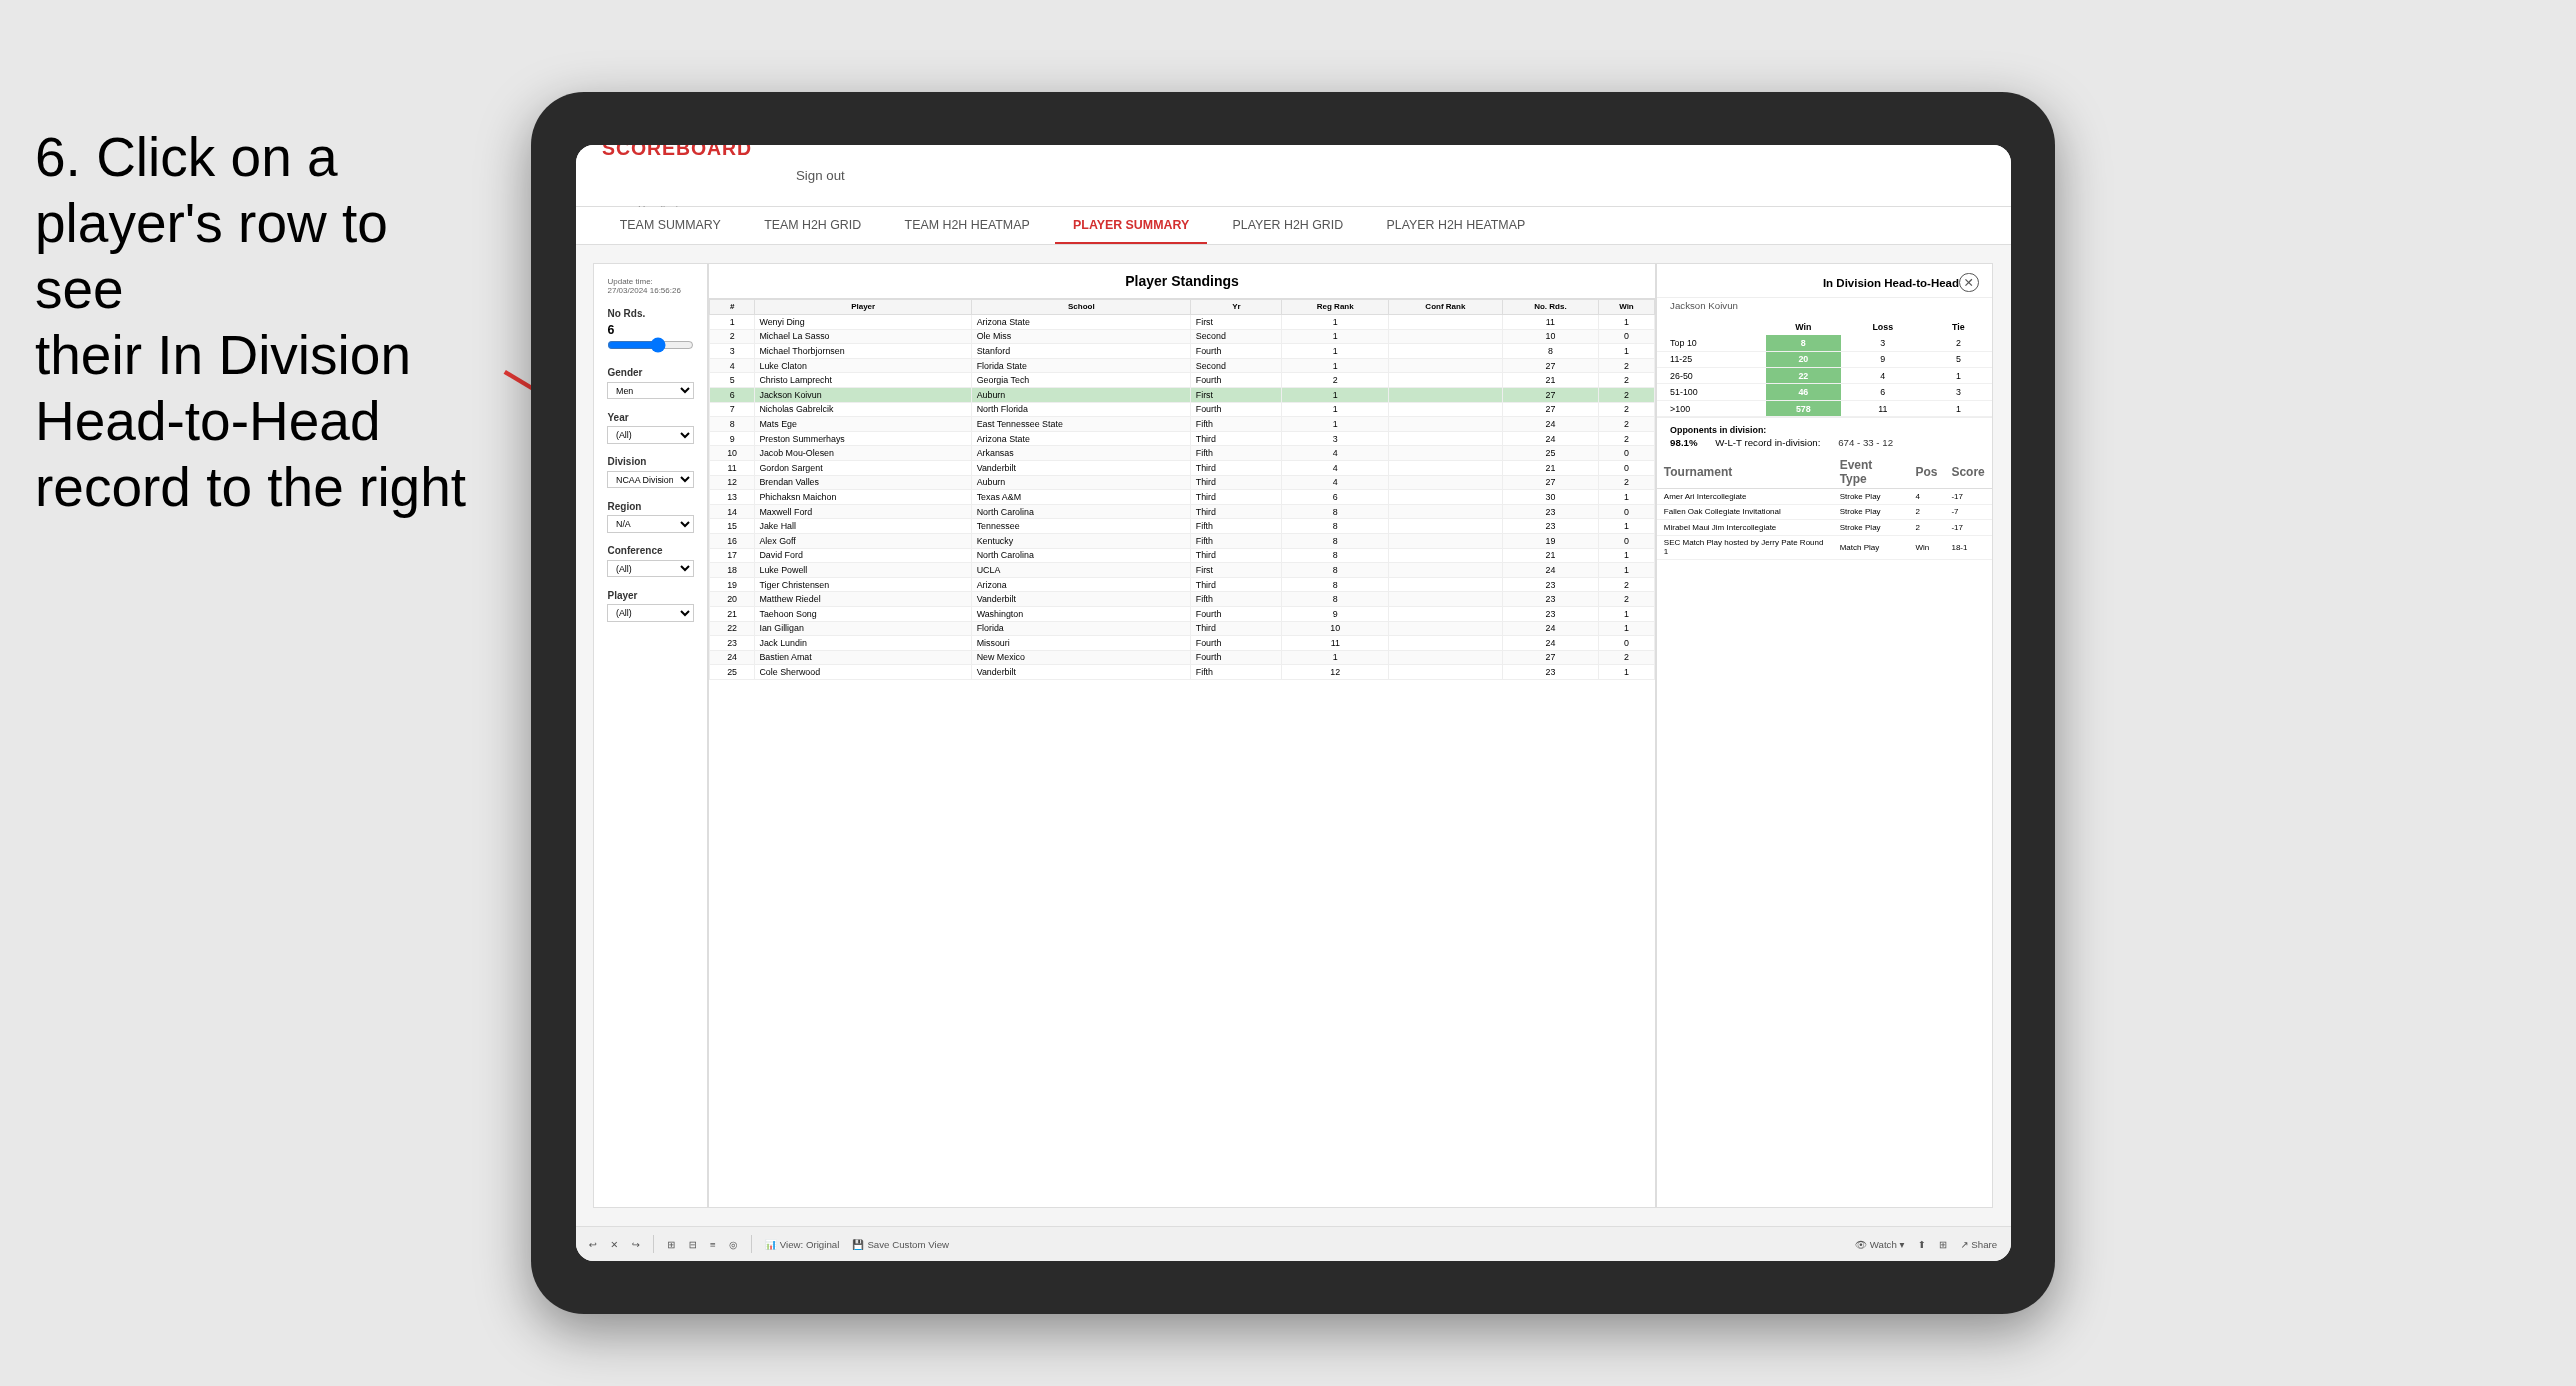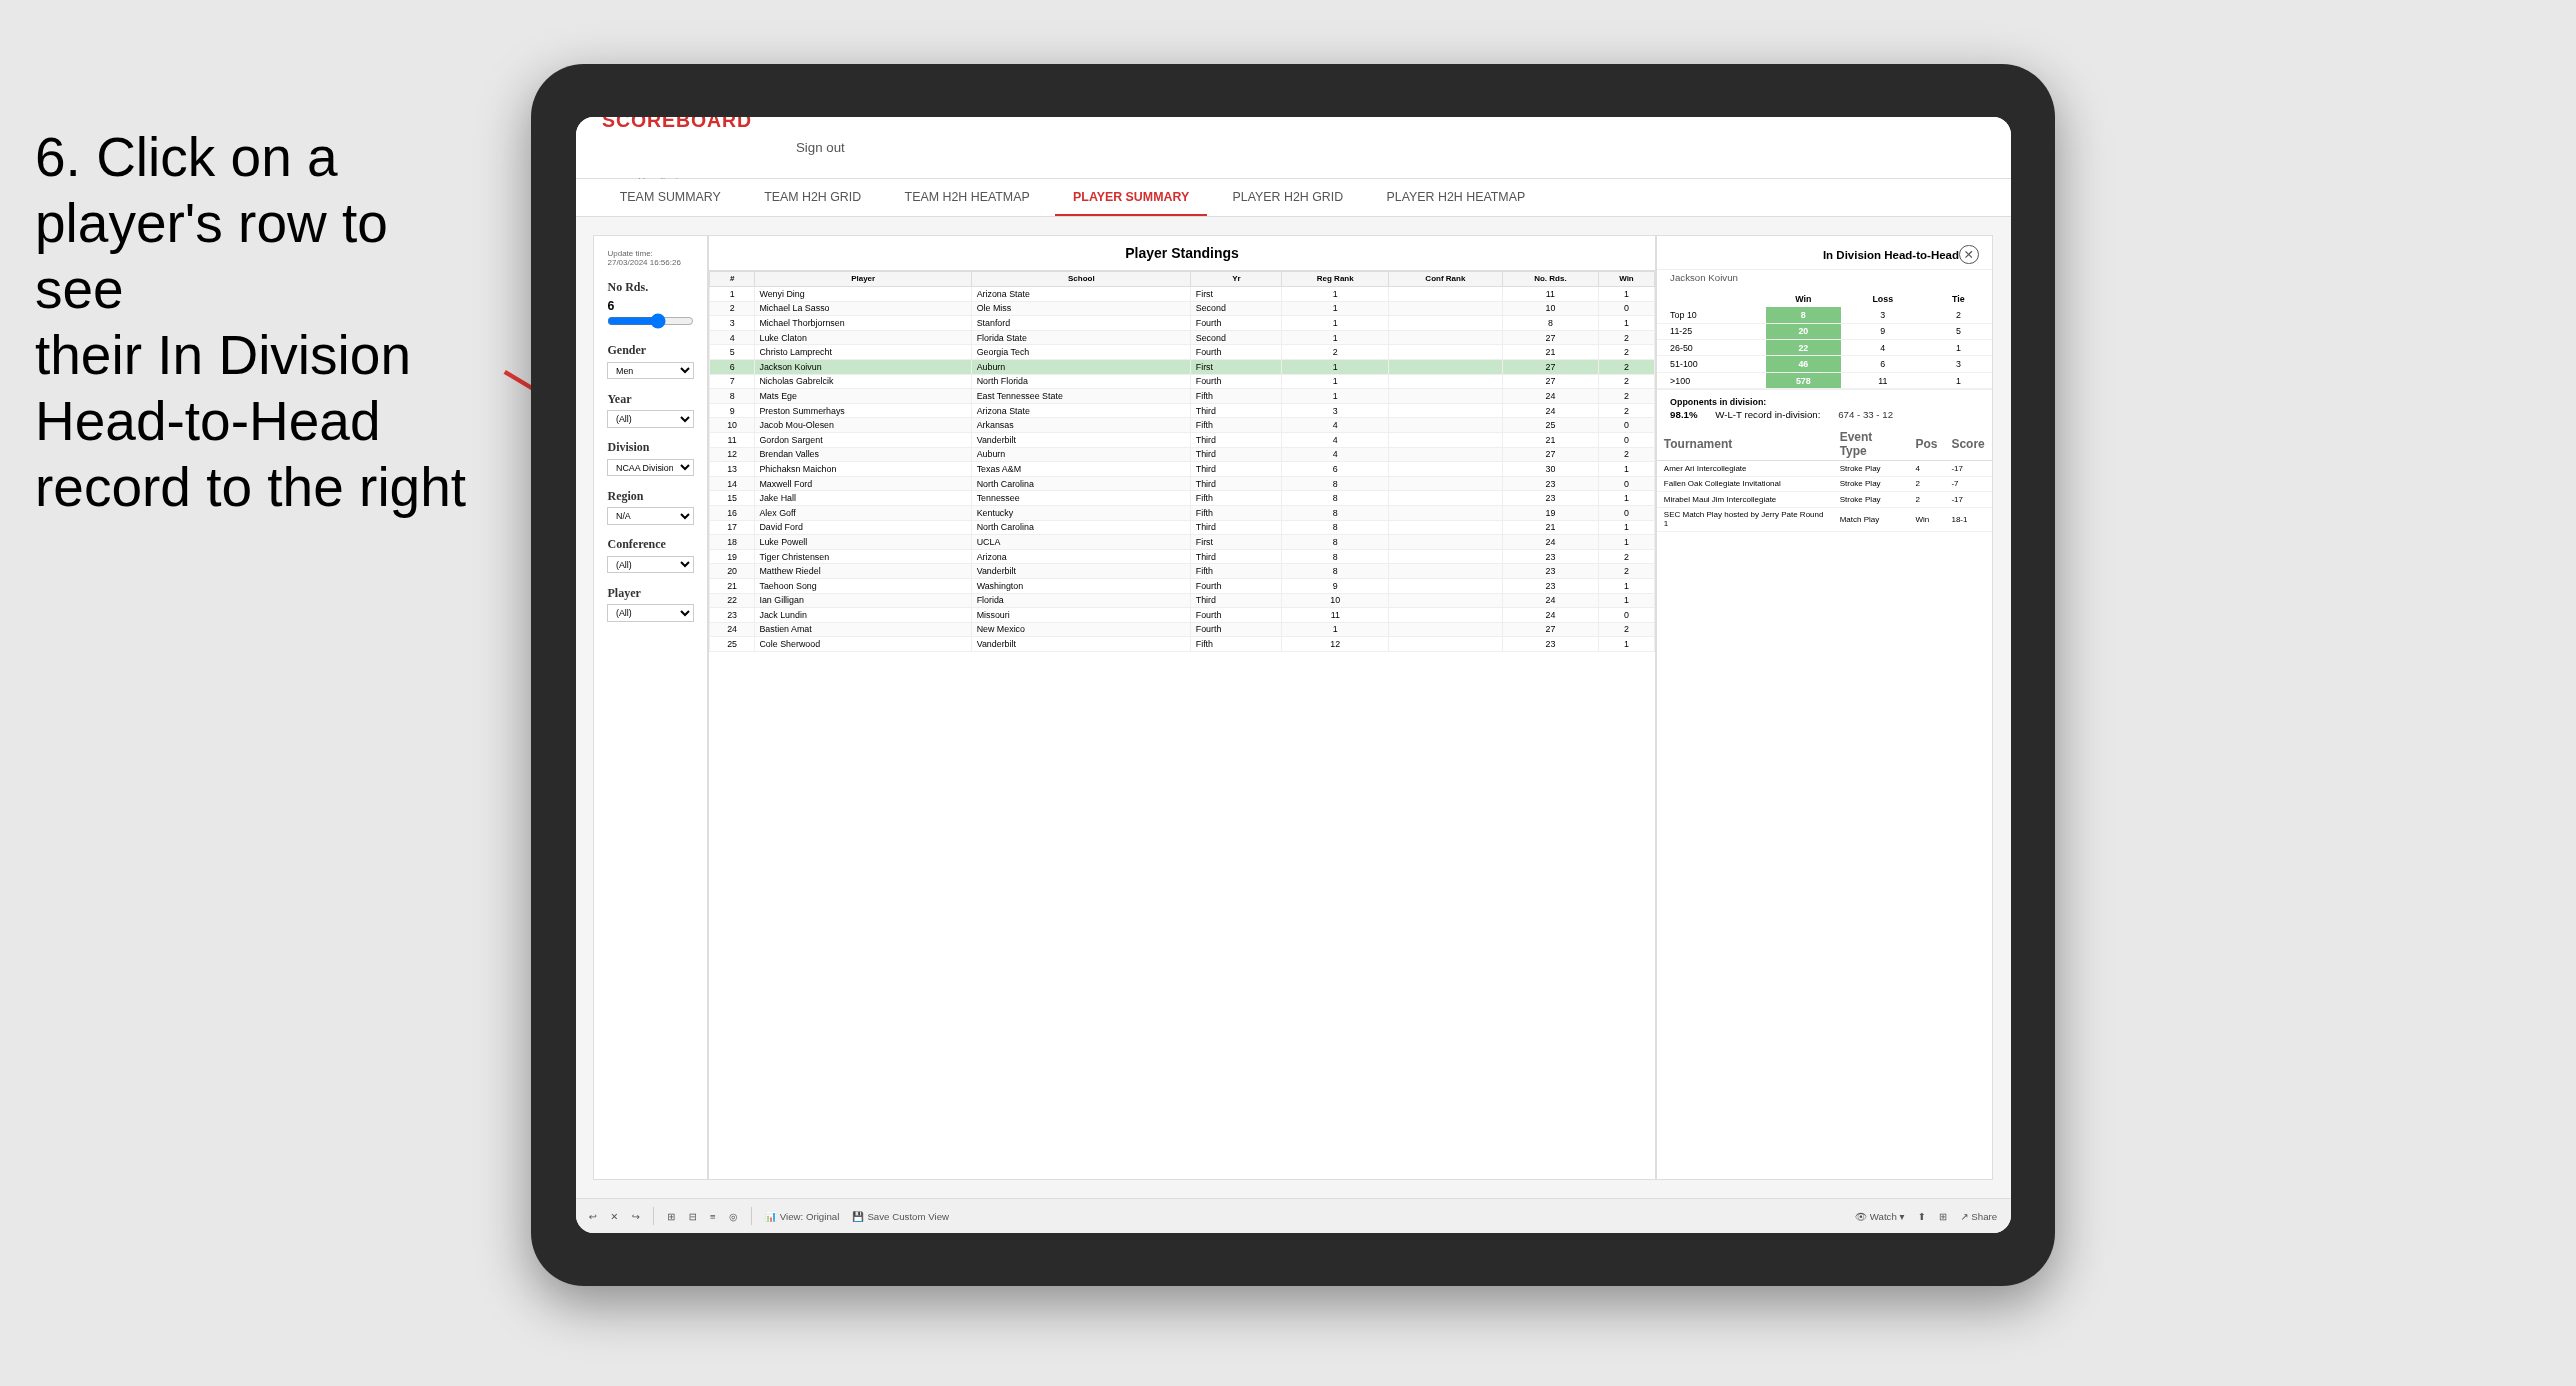--- a/index.html
+++ b/index.html
@@ -22,21 +22,21 @@
       font-size: 55px;
       font-weight: 400;
       line-height: 1.2;
       color: #000;
     }
 
     
     .tablet-frame {
       position: absolute;
       left: 531px;
-      top: 64px;
+      top: 92px;
       width: 1524px;
       height: 1222px;
       background: #2a2a2a;
       border-radius: 53px;
       box-shadow: 0 17.7px 53px rgba(0,0,0,0.4);
       display: flex;
       align-items: center;
       justify-content: center;
     }
 
@@ -162,25 +162,24 @@
       font-size: 8px;
       color: #666;
       margin-bottom: 13.3px;
     }
 
     .filter-section {
       margin-bottom: 12.4px;
     }
 
     .filter-label {
-      font-size: 12px;
+      font-size: 10px;
       font-weight: 700;
       color: #333;
       margin-bottom: 3.5px;
-      font-family: Liberation Serif, serif;
     }
 
     .filter-select {
       width: 100%;
       font-size: 8.9px;
       border: 0.9px solid #ccc;
       padding: 1.8px 3.5px;
       background: #fff;
     }
 

